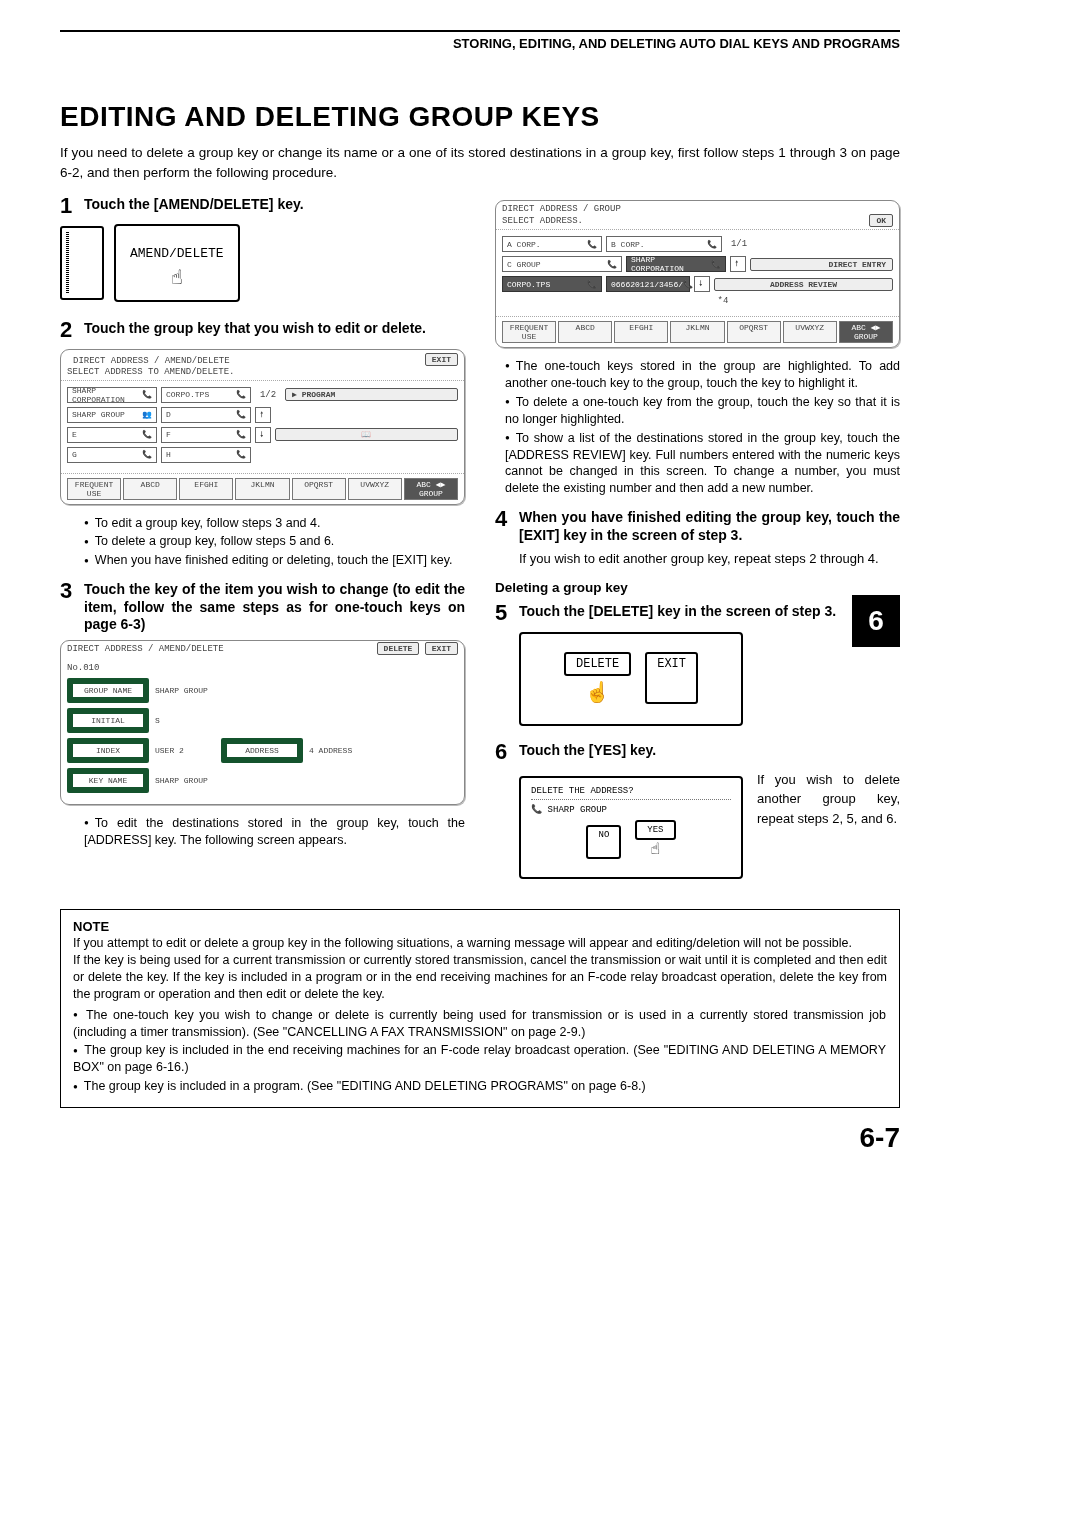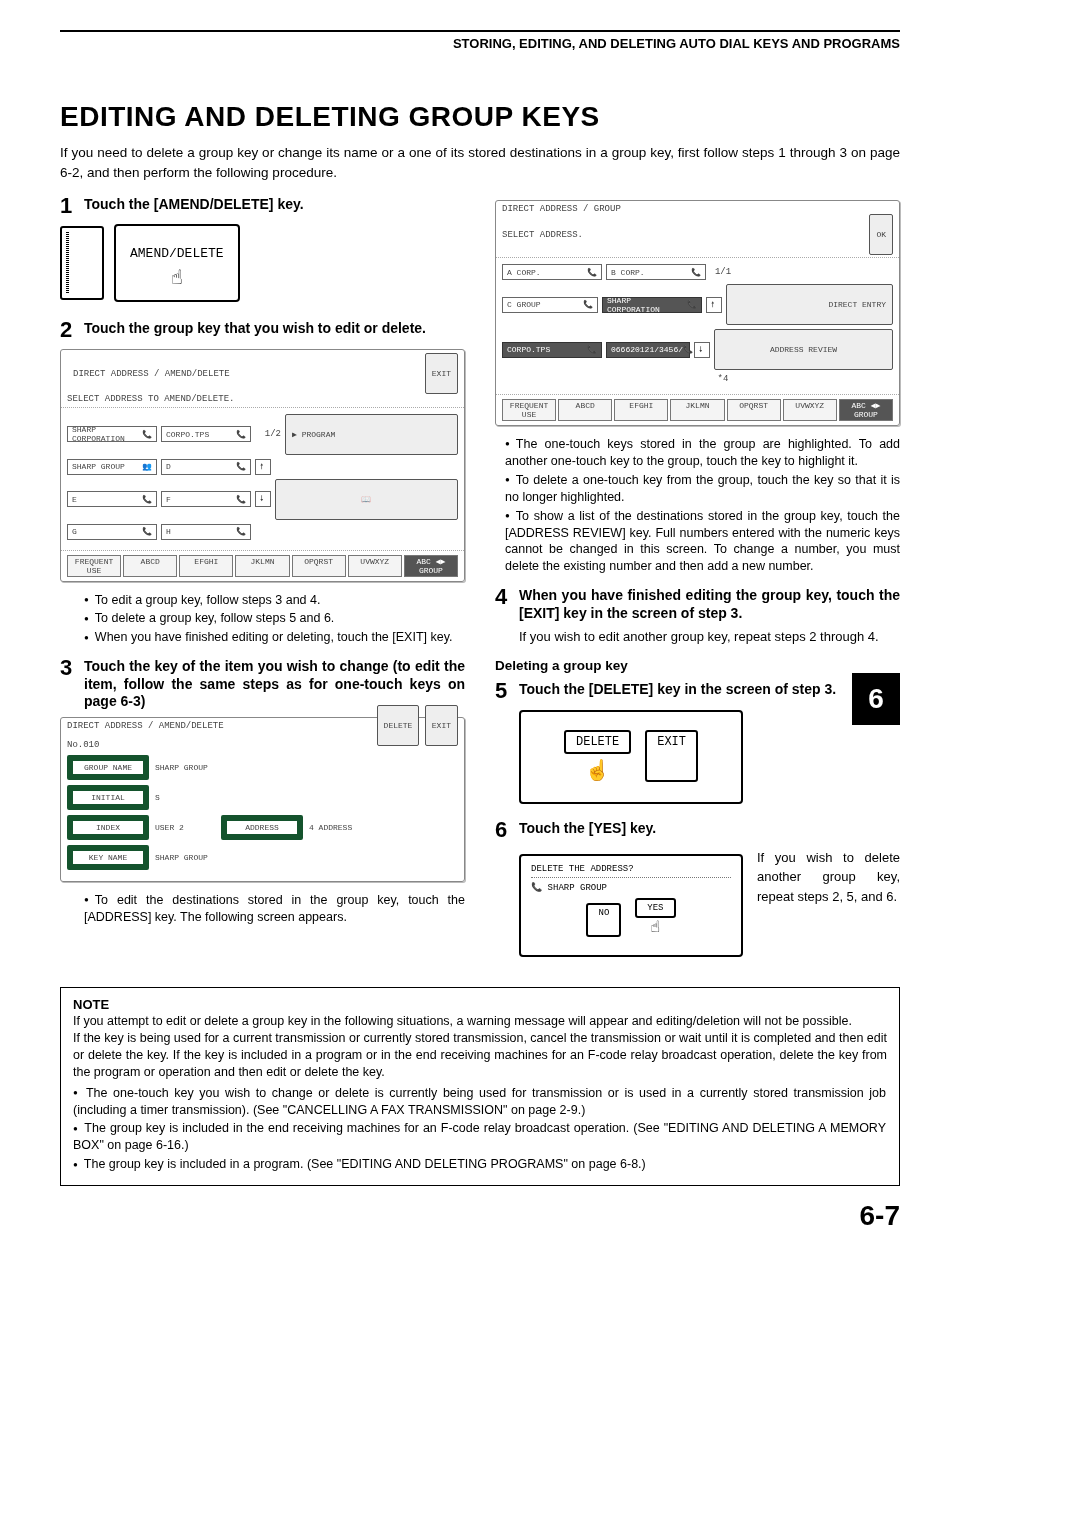--- a/index.html
+++ b/index.html
@@ -84,21 +84,21 @@
     margin-bottom: 2px;
   }
   .sub-heading {
     font-weight: bold;
     font-size: 13.5px;
     margin: 12px 0 6px 0;
   }
   
   .panel {
     border: 1px solid #888;
-    border-radius: 3px;
+    border-radius: 9px;
     font-family: "Courier New", monospace;
     font-size: 9px;
     color: #444;
     margin: 6px 0 10px 0;
     box-shadow: 1px 1px 0 #bbb;
   }
   .panel-title {
     padding: 3px 6px 1px 6px;
   }
   .panel-sub {
@@ -130,21 +130,21 @@
   }
   .cell.group-icon::after {
     content: "👥";
     font-size: 8px;
     margin-left: auto;
   }
   .row { display: flex; gap: 4px; margin-bottom: 4px; align-items: center;}
   .tabs { display:flex; gap:2px; padding:4px 6px; border-top:1px dotted #aaa;}
   .tab { border:1px solid #777; font-size:8px; padding:1px 3px; flex:1; text-align:center; background:#f4f4f4;}
   .tab.dark { background:#555; color:#fff;}
-  .btn { border:1px solid #555; border-radius:2px; padding:15px 6px; font-size:8px; background:#eee;}
+  .btn { border:1px solid #555; border-radius:2px; padding:1px 6px; font-size:8px; background:#eee;font-weight:bold;}
   .mini-arrow { width:16px; text-align:center;}
   
   .amend-box {
     display:flex; align-items:center; gap:10px; margin:6px 0 16px 0;
   }
   .blank-btn {
     width:40px; height:70px; border:2px solid #000; border-radius:3px;
     position:relative;
   }
   .blank-btn::before { content:""; position:absolute; left:4px; top:4px; bottom:4px; width:3px; background:repeating-linear-gradient(#000,#000 1px,#fff 1px,#fff 2px);}
@@ -222,21 +222,21 @@
     <div class="panel">
       <div style="display:flex; justify-content:space-between; align-items:center; padding:3px 6px 0 6px;">
         <span class="panel-title">DIRECT ADDRESS / AMEND/DELETE</span>
         <span class="btn">EXIT</span>
       </div>
       <div class="panel-sub">SELECT ADDRESS TO AMEND/DELETE.</div>
       <div class="panel-body">
         <div class="row">
           <span class="cell right-icon" style="width:90px">SHARP CORPORATION</span>
           <span class="cell right-icon" style="width:90px">CORPO.TPS</span>
-          <span style="width:26px; text-align:right;">1/2</span>
+          <span style="width:26px; text-align:center;">1/2</span>
           <span class="btn" style="flex:1;">▶ <span>PROGRAM</span></span>
         </div>
         <div class="row">
           <span class="cell group-icon" style="width:90px">SHARP GROUP</span>
           <span class="cell right-icon" style="width:90px">D</span>
           <span class="cell mini-arrow">🠕</span>
         </div>
         <div class="row">
           <span class="cell right-icon" style="width:90px">E</span>
           <span class="cell right-icon" style="width:90px">F</span>
@@ -314,25 +314,25 @@
       <div style="display:flex; justify-content:space-between; align-items:center; padding:3px 6px 0 6px;">
         <span>DIRECT ADDRESS / GROUP</span>
       </div>
       <div style="display:flex; justify-content:space-between; align-items:center; padding:0 6px 2px 6px; border-bottom:1px dotted #aaa;">
         <span>SELECT ADDRESS.</span>
         <span class="btn">OK</span>
       </div>
       <div class="panel-body">
         <div class="row">
           <span class="cell right-icon" style="width:100px">A CORP.</span>
-          <span class="cell right-icon" style="width:100px">B CORP.</span>
+          <span class="cell right-icon" style="width:116px">B CORP.</span>
           <span style="width:26px; text-align:center;">1/1</span>
         </div>
         <div class="row">
-          <span class="cell right-icon" style="width:96px">C GROUP</span>
+          <span class="cell right-icon" style="width:120px">C GROUP</span>
           <span class="cell dark right-icon" style="width:100px">SHARP CORPORATION</span>
           <span class="cell mini-arrow">🠕</span>
           <span class="btn" style="flex:1; text-align:right;">DIRECT ENTRY</span>
         </div>
         <div class="row">
           <span class="cell dark right-icon" style="width:100px">CORPO.TPS</span>
           <span class="cell dark right-icon" style="width:84px">066620121/3456/</span>
           <span class="cell mini-arrow">🠗</span>
           <span class="btn" style="flex:1; text-align:center;">ADDRESS REVIEW</span>
         </div>

